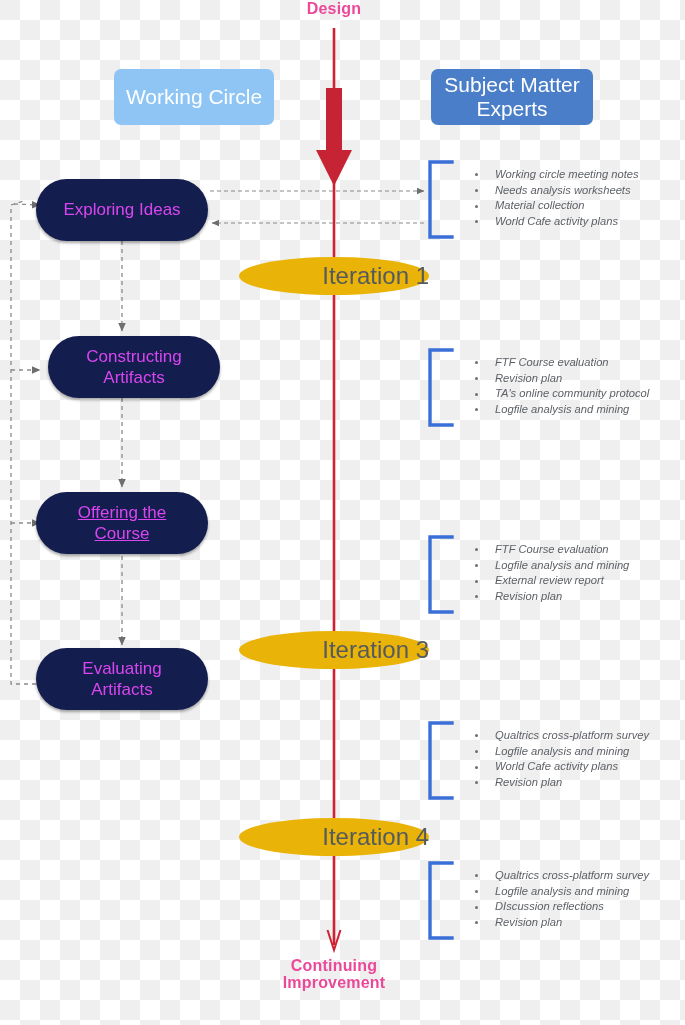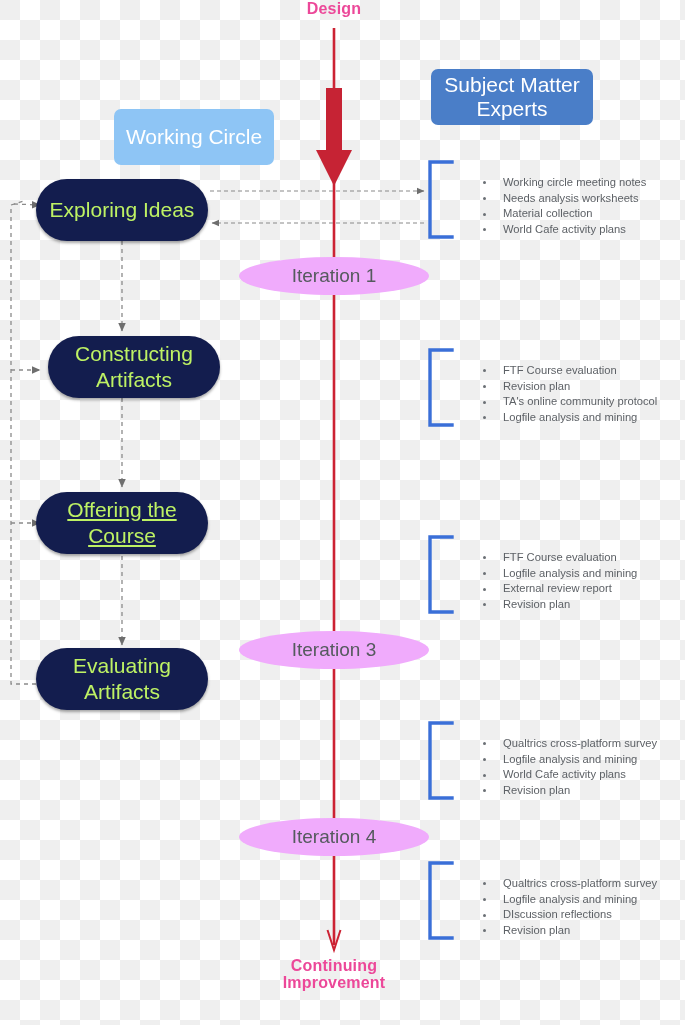--- a/index.html
+++ b/index.html
@@ -31,48 +31,48 @@
     display:flex;align-items:center;justify-content:center;
     text-align:center;line-height:1.12;
     box-sizing:border-box;
     padding:4px 10px;
     white-space:pre-line;
   }
 
   
   .node{
     background:#131D4E;
-    color:#bef264;
+    color:#d946ef;
     border-radius:34px;
     display:flex;align-items:center;justify-content:center;
     text-align:center;
-    font-size:21px;
+    font-size:17px;
     line-height:1.25;
     box-sizing:border-box;
     white-space:pre-line;
     box-shadow:0 2px 3px rgba(0,0,0,.35);
   }
 
   
   .iter{
-    background:#f0abfc;
+    background:#eab308;
     border-radius:50%/50%;
-    display:flex;align-items:center;justify-content:center;
+    display:flex;align-items:center;justify-content:flex-end;
     color:#555a5e;
-    font-size:19px;
+    font-size:24px;
     box-sizing:border-box;
   }
 
   
   .artifacts{
     box-sizing:border-box;
     padding-left:10px;
   }
   .artifacts ul{
-    margin:8px;padding:0;list-style:none;
+    margin:0;padding:0;list-style:none;font-style:italic;
   }
   .artifacts li{
     font-size:11.2px;
     color:#5d6166;
     line-height:15.6px;
     position:relative;
     padding-left:24px;
     white-space:nowrap;
   }
   .artifacts li::before{
@@ -123,21 +123,21 @@
 
     <path d="M452,162 L430,162 L430,237 L452,237" fill="none" stroke="#3A6FD8" stroke-width="3.4" stroke-linecap="square"></path>
     <path d="M452,350 L430,350 L430,425 L452,425" fill="none" stroke="#3A6FD8" stroke-width="3.4" stroke-linecap="square"></path>
     <path d="M452,537 L430,537 L430,612 L452,612" fill="none" stroke="#3A6FD8" stroke-width="3.4" stroke-linecap="square"></path>
     <path d="M452,723 L430,723 L430,798 L452,798" fill="none" stroke="#3A6FD8" stroke-width="3.4" stroke-linecap="square"></path>
     <path d="M452,863 L430,863 L430,938 L452,938" fill="none" stroke="#3A6FD8" stroke-width="3.4" stroke-linecap="square"></path>
   </svg>
 
   <div class="abs bigtitle" style="left:234px;top:0px;width:200px;">Design</div>
 
-  <div class="abs rolechip" style="left:114px;top:69px;width:160px;height:56px;background:#8EC5F5;margin-top:40px;">
+  <div class="abs rolechip" style="left:114px;top:69px;width:160px;height:56px;background:#8EC5F5;">
     <span>Working Circle</span>
   </div>
   <div class="abs rolechip" style="left:395px;top:69px;width:162px;height:56px;background:#4A7EC8;margin-left:36px;">
     <span>Subject Matter
 Experts</span>
   </div>
 
   <div class="abs node" style="left:36px;top:179px;width:172px;height:62px;">
     <span>Exploring Ideas</span>
   </div>

